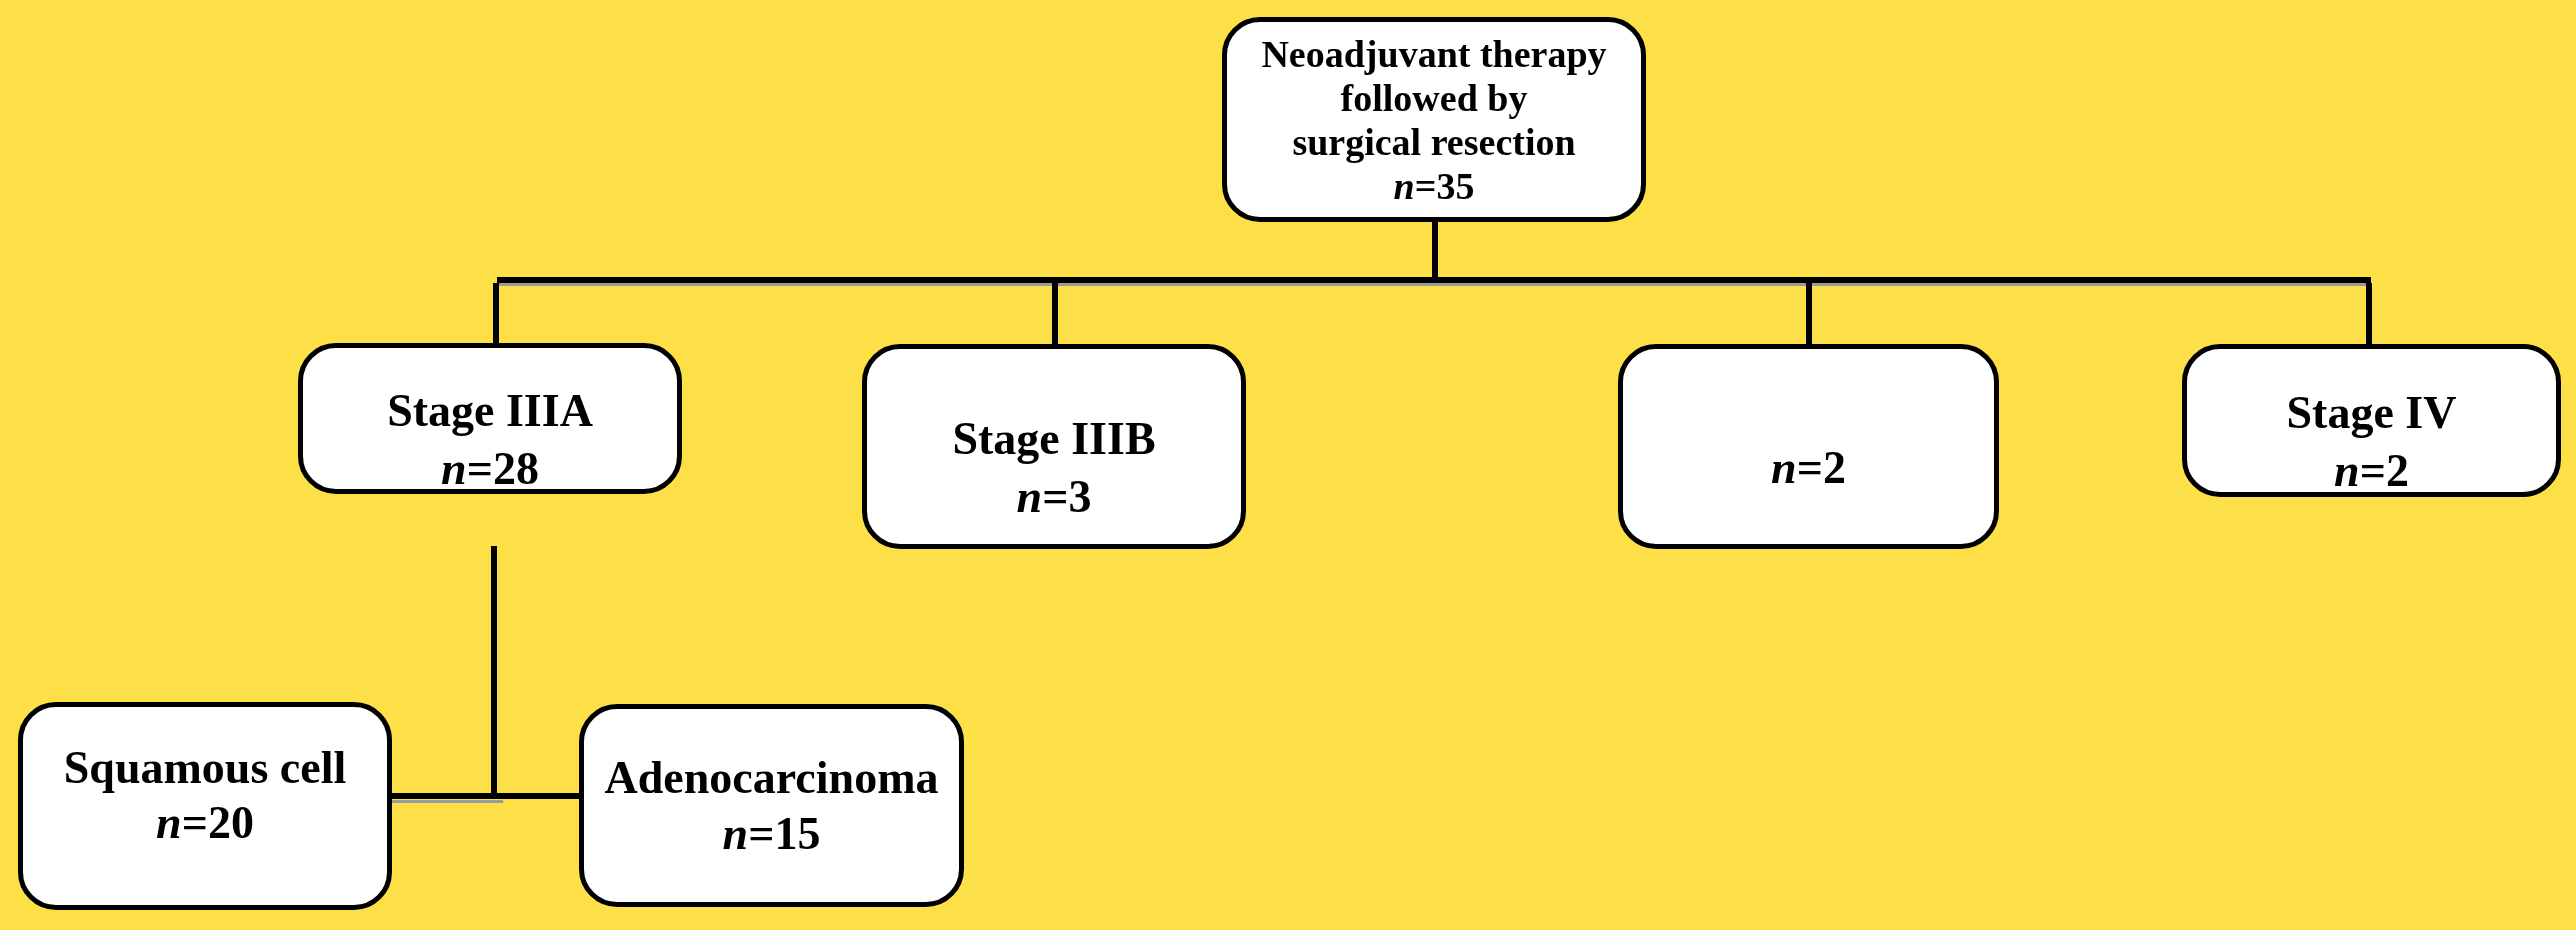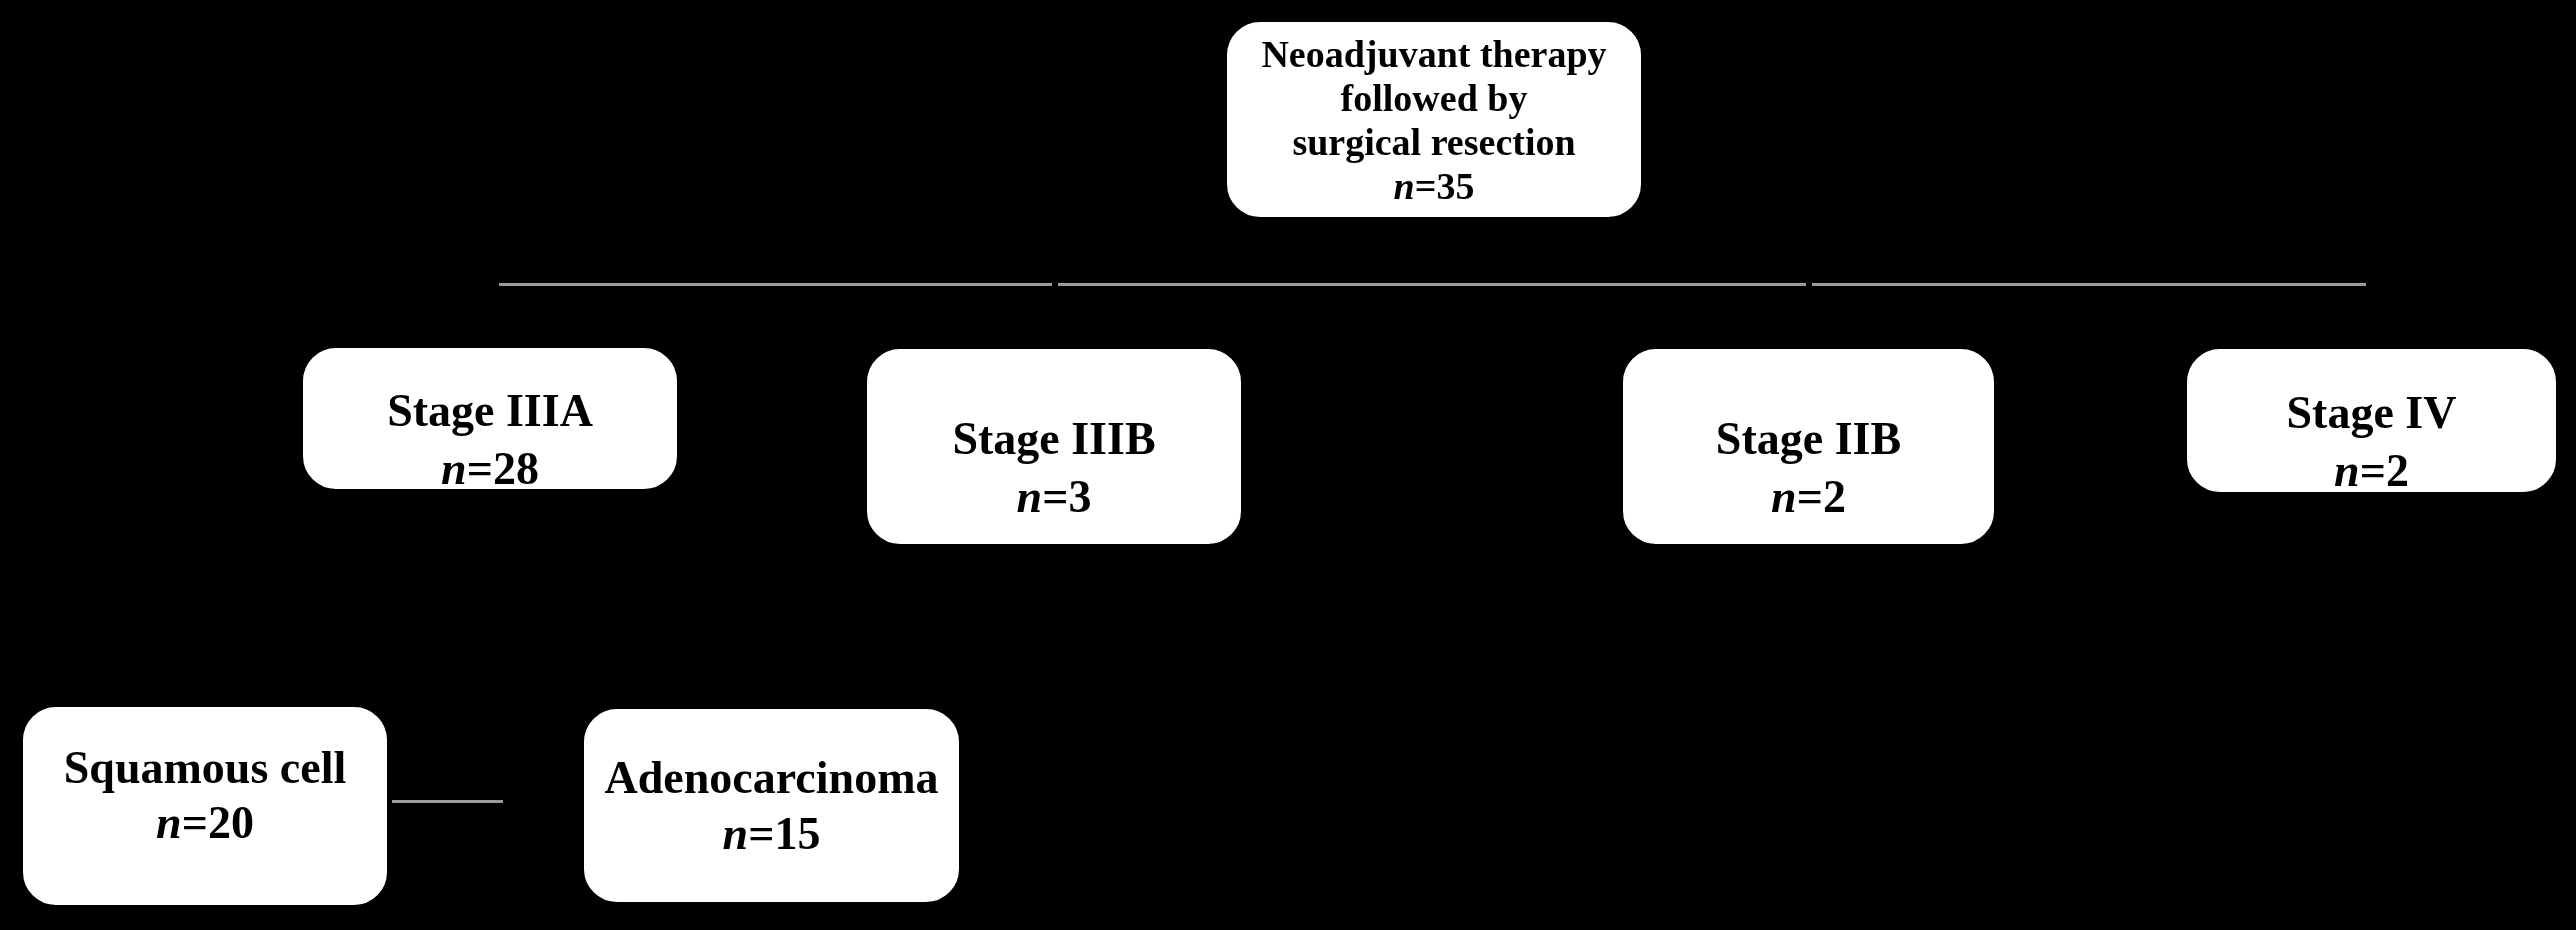--- a/index.html
+++ b/index.html
@@ -4,21 +4,21 @@
 <style>
   html, body {
     margin: 0;
     padding: 0;
     background: #ffffff;
   }
   #canvas {
     position: relative;
     width: 2576px;
     height: 931px;
-    background: #000000;
+    background: #fde047;
     font-family: "Liberation Serif", "DejaVu Serif", serif;
     color: #000000;
     overflow: hidden;
   }
   .box {
     position: absolute;
     box-sizing: border-box;
     background: #ffffff;
     border: 5.5px solid #000000;
     border-radius: 38px;
@@ -98,21 +98,20 @@
     <div class="bline">Stage IIIA</div>
     <div class="bline"><span class="it">n</span><span>=28</span></div>
   </div>
 
   <div class="box stagebox" id="box-iiib">
     <div class="bline">Stage IIIB</div>
     <div class="bline"><span class="it">n</span><span>=3</span></div>
   </div>
 
   <div class="box stagebox" id="box-iib">
-    <div class="bline">Stage IIB</div>
     <div class="bline"><span class="it">n</span><span>=2</span></div>
   </div>
 
   <div class="box stagebox" id="box-iv">
     <div class="bline">Stage IV</div>
     <div class="bline"><span class="it">n</span><span>=2</span></div>
   </div>
 
   <div class="cline" id="vline-iiia-down"></div>
   <div class="cline" id="hline-bottom"></div>

